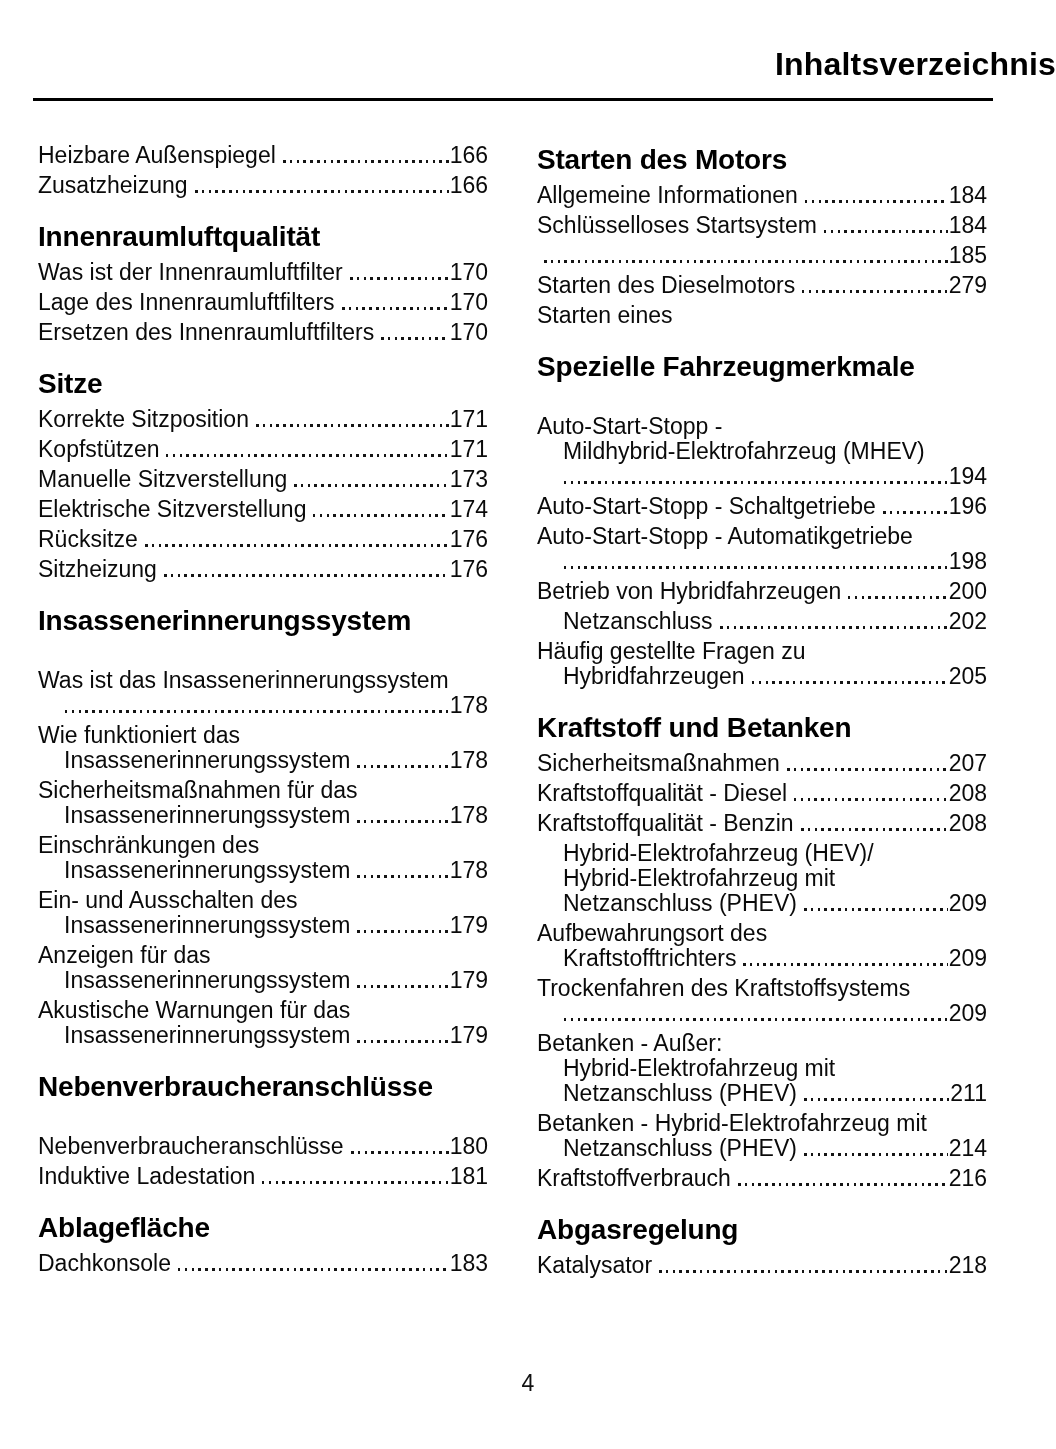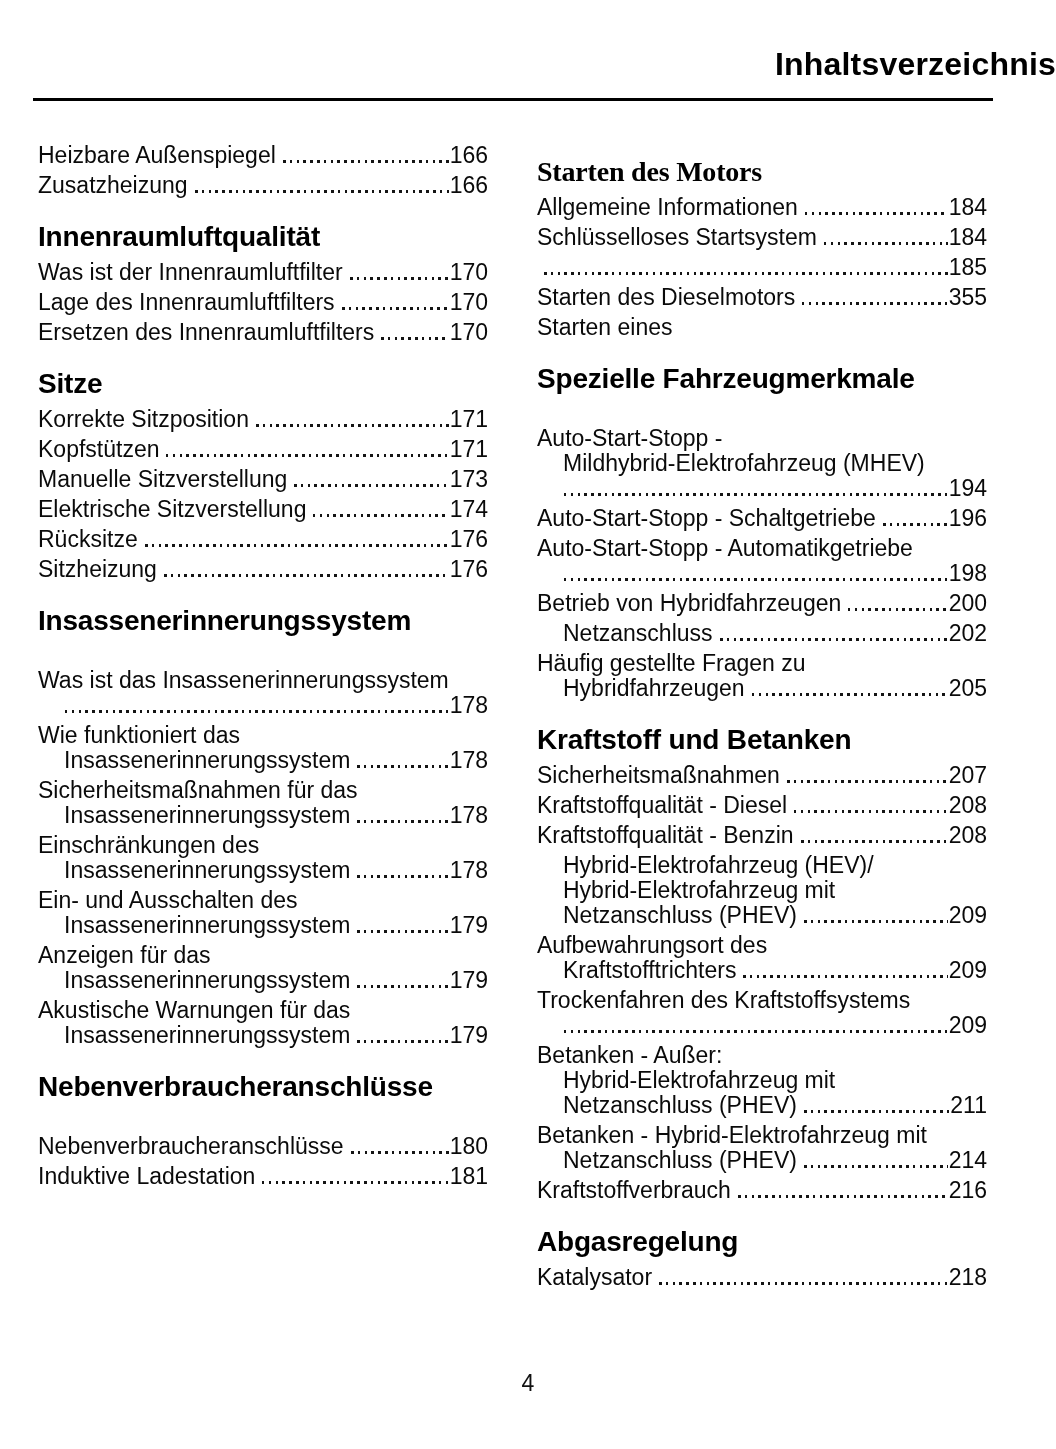--- a/index.html
+++ b/index.html
@@ -36,21 +36,21 @@
   .col { width: 450px; flex: 0 0 450px; }
   .col + .col { margin-left: 49px; }
   .section-heading {
     font-size: 28px;
     font-weight: 700;
     letter-spacing: -0.2px;
     line-height: 34px;
     margin: 22px 0 6px 0;
     white-space: nowrap;
   }
-  .section:first-child .section-heading { margin-top: 12px; font-family: Liberation Serif, serif; }
+  .section:first-child .section-heading { margin-top: 0; }
   .section-heading.gap { margin-bottom: 30px; }
   .entry {
     font-size: 23px;
     line-height: 25px;
     margin-bottom: 5px;
     color: #0a0a0a;
   }
   .eline { white-space: nowrap; }
   .eline.cont { padding-left: 26px; }
   .eline.lastline { display: flex; align-items: baseline; }
@@ -238,20 +238,30 @@
             </div>
           </div>
           <div class="entry">
             <div class="eline lastline">
               <span class="txt">Induktive Ladestation</span>
               <span class="leader"></span>
               <span class="pg">181</span>
             </div>
           </div>
         </div>
+        <div class="section">
+          <div class="section-heading">Ablagefläche</div>
+          <div class="entry">
+            <div class="eline lastline">
+              <span class="txt">Dachkonsole</span>
+              <span class="leader"></span>
+              <span class="pg">183</span>
+            </div>
+          </div>
+        </div>
       </div>
     <div class="col" id="col-1">
         <div class="section">
           <div class="section-heading">Starten des Motors</div>
           <div class="entry">
             <div class="eline lastline">
               <span class="txt">Allgemeine Informationen</span>
               <span class="leader"></span>
               <span class="pg">184</span>
             </div>
@@ -266,21 +276,21 @@
           <div class="entry">
             <div class="eline lastline">
               <span class="leader"></span>
               <span class="pg">185</span>
             </div>
           </div>
           <div class="entry">
             <div class="eline lastline">
               <span class="txt">Starten des Dieselmotors</span>
               <span class="leader"></span>
-              <span class="pg">355</span>
+              <span class="pg">279</span>
             </div>
           </div>
           <div class="entry">
             <div class="eline">Starten eines</div>
           </div>
         </div>
         <div class="section">
           <div class="section-heading gap">Spezielle Fahrzeugmerkmale</div>
           <div class="entry">
             <div class="eline">Auto-Start-Stopp -</div>

